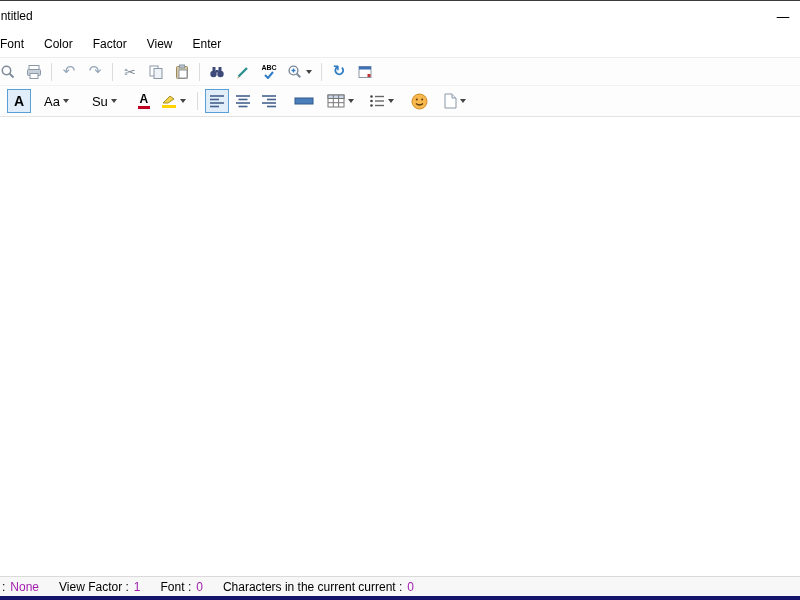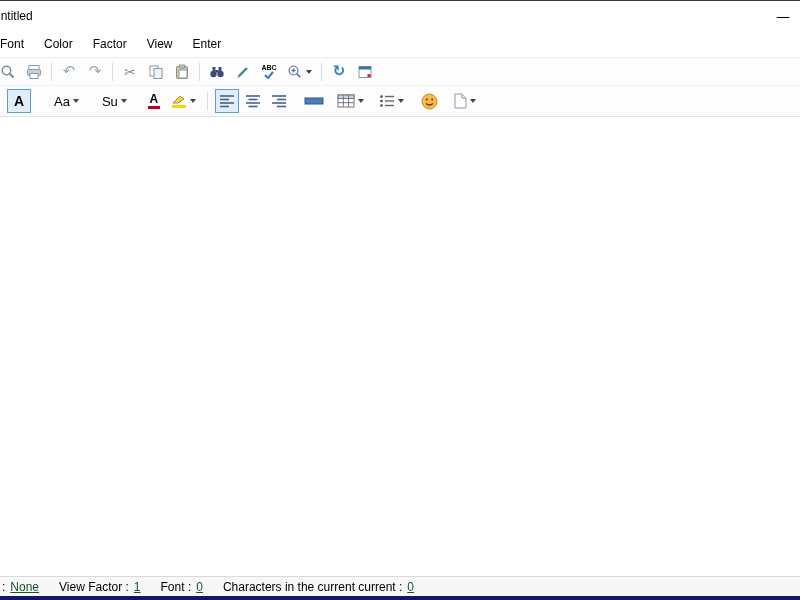--- a/index.html
+++ b/index.html
@@ -37,21 +37,21 @@
   .fontcolor-a { font-size:12px; font-weight:bold; }
   .red-bar { width:12px; height:3px; background:#c00020; margin-top:1px; }
   .yellow-bar { width:14px; height:3px; background:#ffd400; margin-top:1px; }
   .hl-wrap { display:flex; flex-direction:column; align-items:center; line-height:1; }
   
   .doc { flex:1; background:#fff; }
   
   .statusbar { height:20px; flex:none; display:flex; align-items:center; font-size:12px;
                background:#f7f7f7; border-top:1px solid #dadada; padding-left:2px; gap:20px; }
   .sb-item { display:flex; gap:5px; white-space:nowrap; }
-  .sb-val { color:#14532d;text-decoration:underline; }
+  .sb-val { color:#a21caf; }
   .bottomstrip { height:4px; flex:none; background:#14146a; width:100%; }
 </style>
 </head>
 <body>
 
 <div class="window">
 
   <div class="titlebar">
     <span class="title">Untitled</span>
     <button class="minbtn">—</button>
@@ -146,21 +146,21 @@
           <rect x="2" y="2.5" width="12" height="3" fill="#3f6fb5"></rect>
           <rect x="10.5" y="10" width="3" height="3" fill="#c23333"></rect>
         </svg>
     </button>
   </div>
 
   <div class="toolbar t2">
     <button class="tb-btn sel">
       <span class="font-toggle-label">A</span>
     </button>
-    <button class="tb-btn" style="margin-left:18px;">
+    <button class="tb-btn" style="margin-left:8px;">
       <span class="fmt-label">Aa</span>
       <span class="caret"></span>
     </button>
     <button class="tb-btn" style="margin-left:14px;">
       <span class="fmt-label">Su</span>
       <span class="caret"></span>
     </button>
     <button class="tb-btn" style="margin-left:10px;">
       <span class="fontcolor-wrap">
         <span class="fontcolor-a">A</span>

